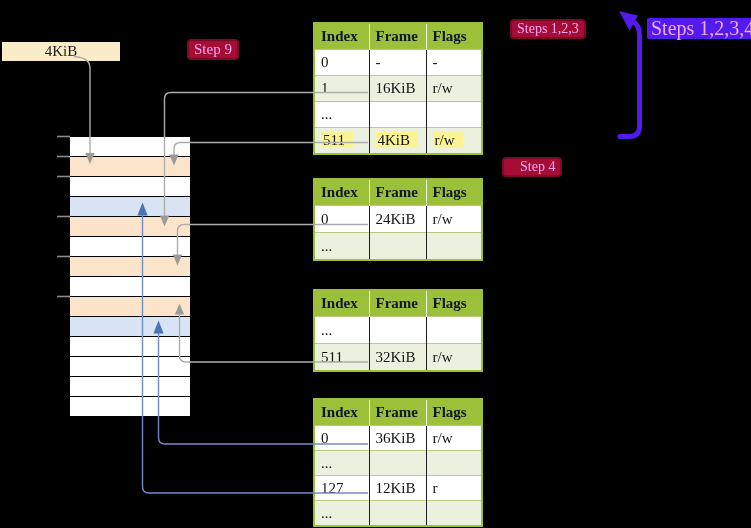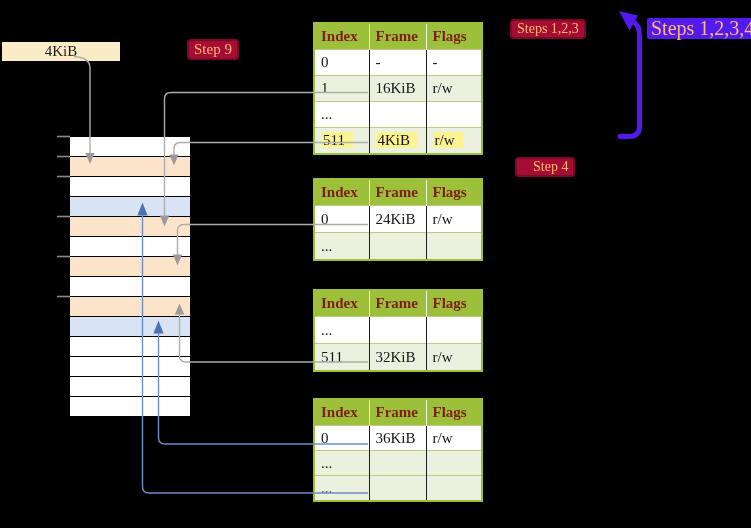--- a/index.html
+++ b/index.html
@@ -8,49 +8,49 @@
     background:var(--background,#000);
     font-family:"Liberation Serif","DejaVu Serif",serif;
   }
   
   .page-size-label {
     position:absolute; left:2px; top:42px; width:118px; height:19px;
     background:var(--cream,#f9ecc7); color:#1a1a1a; font-size:15px;
     line-height:19px; text-align:center;
   }
   
-  .badge { position:absolute; color:#fdba74; white-space:nowrap; }
+  .badge { position:absolute; color:#f0abfc; white-space:nowrap; }
   .badge.red {
     background:var(--badge-red,#a50d35); border:2px solid var(--badge-red-border,#7a0a28);
     border-radius:4px; font-size:14px; line-height:16px; padding:0 5px;
   }
   #badge-step0   { left:187px; top:39px; font-size:15px; line-height:17px; }
   #badge-steps123{ left:510px; top:19px; }
-  #badge-step4   { left:515px; top:157px;padding-left:16px; }
+  #badge-step4   { left:502px; top:157px;padding-left:16px; }
   #badge-steps1234 {
     left:647px; top:18px; background:var(--badge-blue,#531aee);
     border-radius:2px; font-size:20px; line-height:21px; padding:0 4px;
   }
   
   .memory-column {
     position:absolute; left:70px; top:136px; width:120px; height:280px;
     border-top:1px solid #000;
   }
   .mem-row { height:19px; border-bottom:1px solid #000; }
   .mem-row.white { background:#ffffff; }
   .mem-row.peach { background:var(--peach,#fce4cb); }
   .mem-row.blue  { background:var(--light-blue,#d8e4f4); }
   
   table.ptable {
     position:absolute; left:313px; border-collapse:collapse; table-layout:fixed;
     width:168px; border:2px solid var(--table-border-green,#9cc03a);
     font-size:15px;
   }
   table.ptable th {
-    background:var(--table-header-green,#9cc03a); color:#7f1d1d; font-weight:bold;
+    background:var(--table-header-green,#9cc03a); color:#0f172a; font-weight:bold;
     text-align:left; padding:0 0 0 6px; height:25px; font-size:15px;
     border-right:1px solid rgba(255,255,255,.85);
   }
   table.ptable th:last-child { border-right:none;margin-top:45px; }
   table.ptable td {
     padding:0 0 0 6px; height:25px; color:#141414;
     border-right:1px solid #1c1c1c; border-top:1px solid #b9cc86;
     overflow:hidden; white-space:nowrap;
   }
   table.ptable td:last-child { border-right:none; }
@@ -204,20 +204,25 @@
     <tr class="plain">
       <td>0</td>
       <td>36KiB</td>
       <td>r/w</td>
     </tr>
     <tr class="alt">
       <td>...</td>
       <td></td>
       <td></td>
     </tr>
+    <tr class="plain">
+      <td>127</td>
+      <td>12KiB</td>
+      <td>r</td>
+    </tr>
     <tr class="alt">
       <td>...</td>
       <td></td>
       <td></td>
     </tr>
   </tbody>
     </table>
 
   <svg class="overlay" width="751" height="528" viewBox="0 0 751 528">
 

